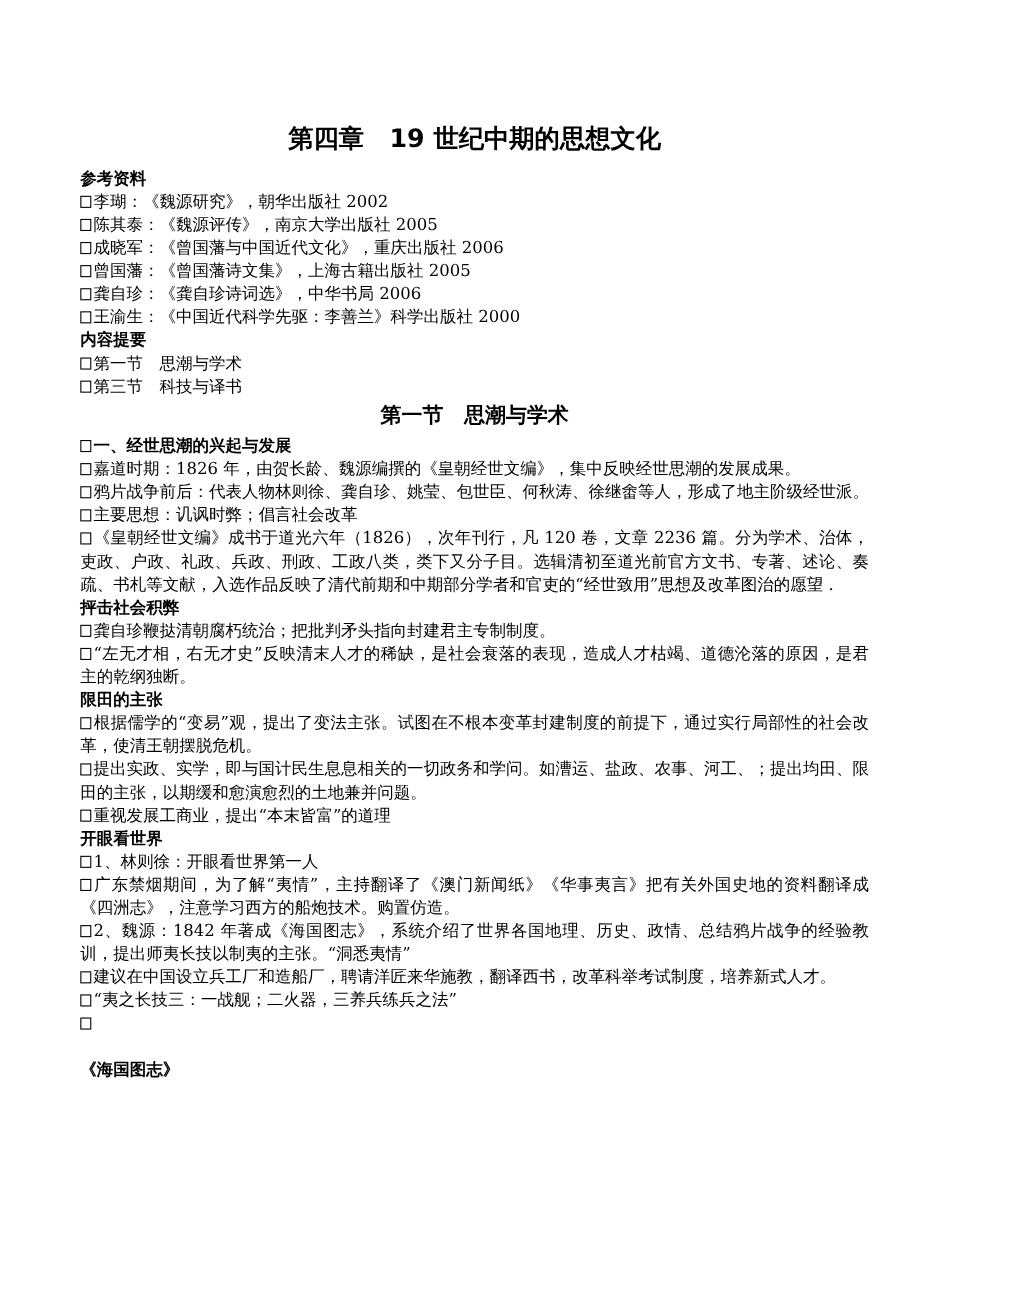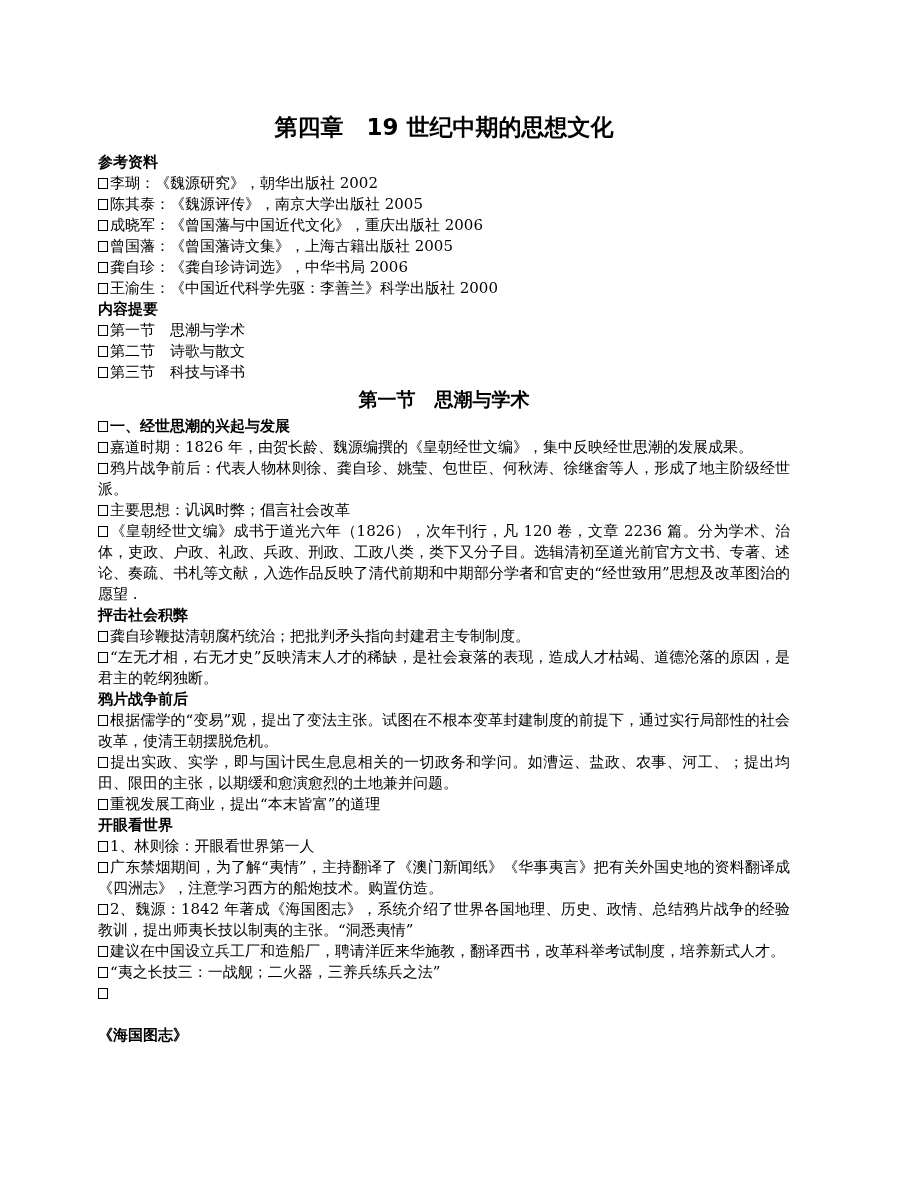--- a/index.html
+++ b/index.html
@@ -7,21 +7,21 @@
     padding: 0;
     background: #ffffff;
   }
   .page {
     position: relative;
     width: 920px;
     height: 1191px;
     margin: 0 auto;
     background: #ffffff;
     box-sizing: border-box;
-    padding: 112px 130px 40px 98px;
+    padding: 112px 130px 40px 73px;
     color: #000000;
     font-family: "DejaVu Serif", "Liberation Serif", serif;
     overflow: hidden;
   }
   .doc-title {
     text-align: center;
     font-size: 23px;
     font-weight: bold;
     line-height: 30px;
     margin: 0 0 10px 0;
@@ -61,32 +61,31 @@
   <div id="content">
       <div class="block bold"><span>参考资料</span></div>
       <div class="block"><span class="checkbox"></span><span>李瑚：《魏源研究》，朝华出版社 2002</span></div>
       <div class="block"><span class="checkbox"></span><span>陈其泰：《魏源评传》，南京大学出版社 2005</span></div>
       <div class="block"><span class="checkbox"></span><span>成晓军：《曾国藩与中国近代文化》，重庆出版社 2006</span></div>
       <div class="block"><span class="checkbox"></span><span>曾国藩：《曾国藩诗文集》，上海古籍出版社 2005</span></div>
       <div class="block"><span class="checkbox"></span><span>龚自珍：《龚自珍诗词选》，中华书局 2006</span></div>
       <div class="block"><span class="checkbox"></span><span>王渝生：《中国近代科学先驱：李善兰》科学出版社 2000</span></div>
       <div class="block bold"><span>内容提要</span></div>
       <div class="block"><span class="checkbox"></span><span>第一节　思潮与学术</span></div>
-      <div class="block"><span class="checkbox"></span><span>第二节　诗歌与散文</span></div>
       <div class="block"><span class="checkbox"></span><span>第三节　科技与译书</span></div>
       <div class="block bold center"><span>第一节　思潮与学术</span></div>
       <div class="block bold"><span class="checkbox"></span><span>一、经世思潮的兴起与发展</span></div>
       <div class="block"><span class="checkbox"></span><span>嘉道时期：1826 年，由贺长龄、魏源编撰的《皇朝经世文编》，集中反映经世思潮的发展成果。</span></div>
       <div class="block"><span class="checkbox"></span><span>鸦片战争前后：代表人物林则徐、龚自珍、姚莹、包世臣、何秋涛、徐继畬等人，形成了地主阶级经世派。</span></div>
       <div class="block"><span class="checkbox"></span><span>主要思想：讥讽时弊；倡言社会改革</span></div>
       <div class="block"><span class="checkbox"></span><span>《皇朝经世文编》成书于道光六年（1826），次年刊行，凡 120 卷，文章 2236 篇。分为学术、治体，吏政、户政、礼政、兵政、刑政、工政八类，类下又分子目。选辑清初至道光前官方文书、专著、述论、奏疏、书札等文献，入选作品反映了清代前期和中期部分学者和官吏的“经世致用”思想及改革图治的愿望 .</span></div>
       <div class="block bold"><span>抨击社会积弊</span></div>
       <div class="block"><span class="checkbox"></span><span>龚自珍鞭挞清朝腐朽统治；把批判矛头指向封建君主专制制度。</span></div>
       <div class="block"><span class="checkbox"></span><span>“左无才相，右无才史”反映清末人才的稀缺，是社会衰落的表现，造成人才枯竭、道德沦落的原因，是君主的乾纲独断。</span></div>
-      <div class="block bold"><span>鸦片战争前后</span></div>
+      <div class="block bold"><span>限田的主张</span></div>
       <div class="block"><span class="checkbox"></span><span>根据儒学的“变易”观，提出了变法主张。试图在不根本变革封建制度的前提下，通过实行局部性的社会改革，使清王朝摆脱危机。</span></div>
       <div class="block"><span class="checkbox"></span><span>提出实政、实学，即与国计民生息息相关的一切政务和学问。如漕运、盐政、农事、河工、；提出均田、限田的主张，以期缓和愈演愈烈的土地兼并问题。</span></div>
       <div class="block"><span class="checkbox"></span><span>重视发展工商业，提出“本末皆富”的道理</span></div>
       <div class="block bold"><span>开眼看世界</span></div>
       <div class="block"><span class="checkbox"></span><span>1、林则徐：开眼看世界第一人</span></div>
       <div class="block"><span class="checkbox"></span><span>广东禁烟期间，为了解“夷情”，主持翻译了《澳门新闻纸》《华事夷言》把有关外国史地的资料翻译成《四洲志》，注意学习西方的船炮技术。购置仿造。</span></div>
       <div class="block"><span class="checkbox"></span><span>2、魏源：1842 年著成《海国图志》，系统介绍了世界各国地理、历史、政情、总结鸦片战争的经验教训，提出师夷长技以制夷的主张。“洞悉夷情”</span></div>
       <div class="block"><span class="checkbox"></span><span>建议在中国设立兵工厂和造船厂，聘请洋匠来华施教，翻译西书，改革科举考试制度，培养新式人才。</span></div>
       <div class="block"><span class="checkbox"></span><span>“夷之长技三：一战舰；二火器，三养兵练兵之法”</span></div>
       <div class="block"><span class="checkbox"></span></div>

